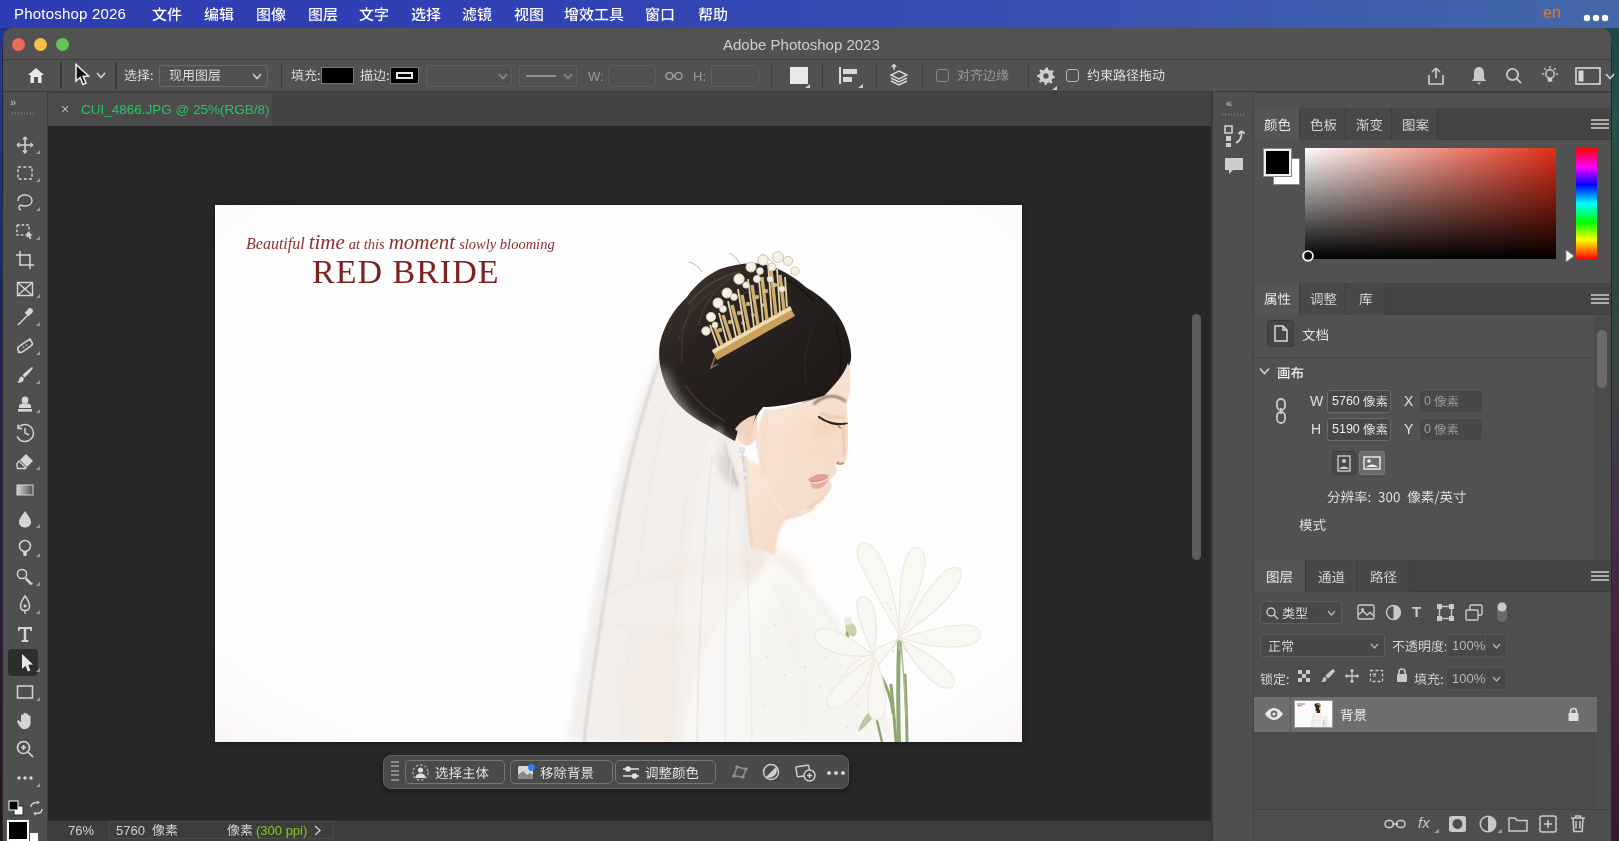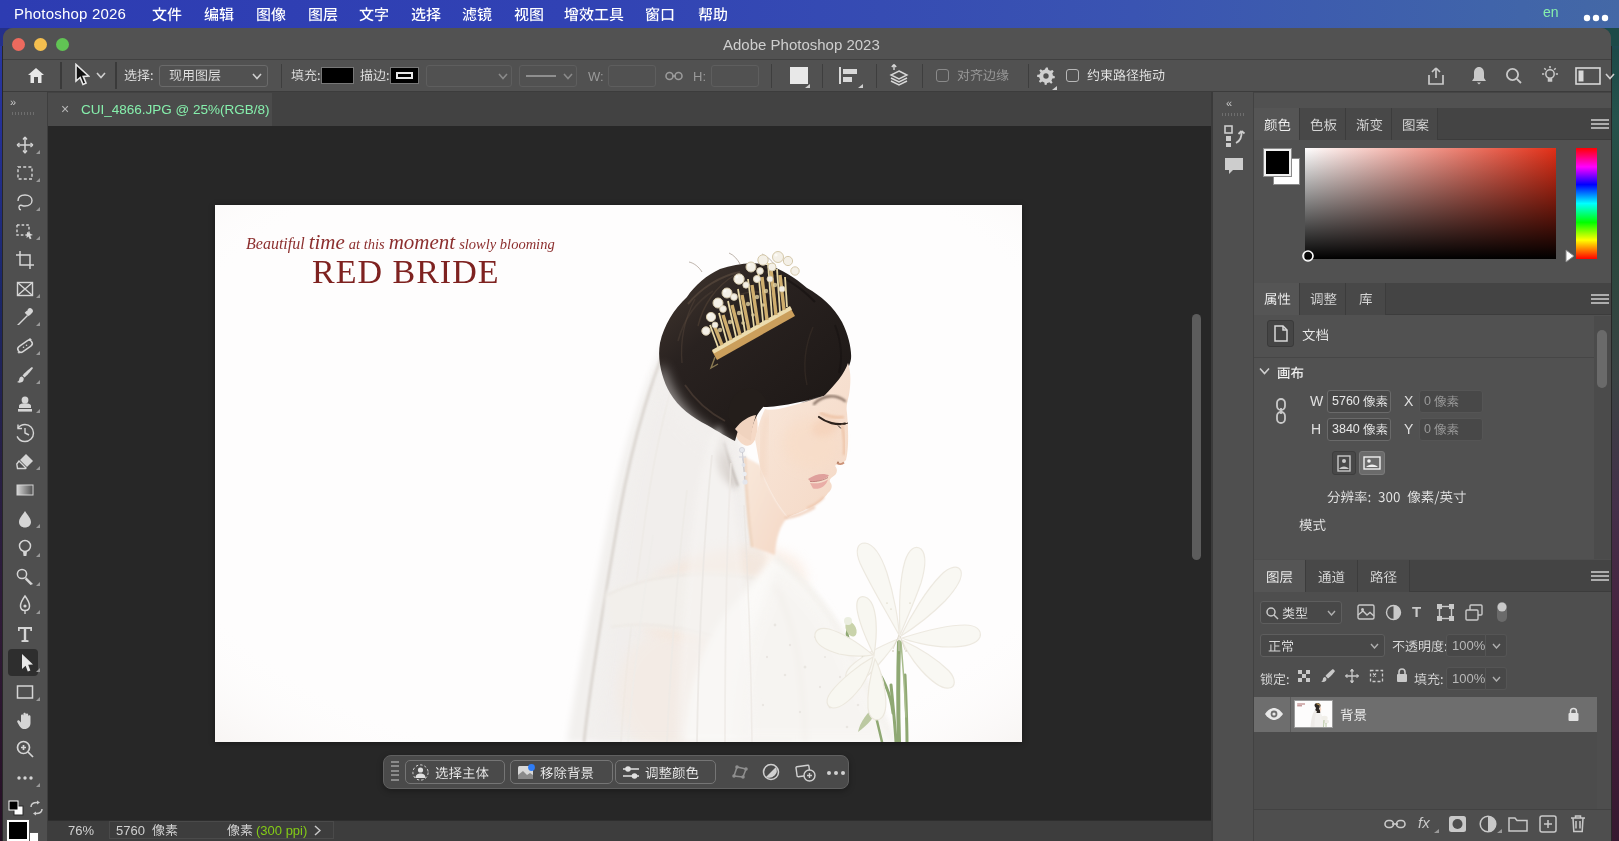--- a/index.html
+++ b/index.html
@@ -38,21 +38,21 @@
     </svg>
     <svg style="position:absolute;left:564px;top:5px;overflow:visible;" width="60" height="20">
       <path transform="translate(0,15)" fill="#ffffff" d="M7.1 -7.9C7.3 -7.4 7.5 -6.7 7.6 -6.3L8.5 -6.5C8.4 -6.9 8.2 -7.6 7.9 -8.1ZM11.0 -8.1C10.9 -7.7 10.6 -7.0 10.4 -6.5L11.2 -6.3C11.4 -6.7 11.7 -7.3 12.0 -7.9ZM6.9 -11.9C6.3 -10.8 5.4 -9.7 4.5 -9.0H3.5V-12.4H2.1V-9.0H0.6V-7.7H2.1V-3.1C1.5 -2.9 0.9 -2.6 0.4 -2.5L0.8 -1.0C2.1 -1.6 3.8 -2.4 5.3 -3.1L5.0 -4.4L3.5 -3.7V-7.7H4.7V-8.6C5.0 -8.3 5.2 -8.1 5.3 -7.9L5.6 -8.1V-5.0H13.6V-8.2L13.8 -8.1C14.0 -8.4 14.4 -8.9 14.7 -9.2C13.6 -9.9 12.3 -11.1 11.6 -12.3H8.2V-11.1H10.9C11.3 -10.5 11.7 -10.0 12.2 -9.4H6.8C7.3 -10.1 7.8 -10.8 8.1 -11.5ZM6.2 -4.3V1.3H7.6V0.8H11.6V1.2H13.0V-4.3ZM7.6 -0.3V-1.3H11.6V-0.3ZM7.6 -2.3V-3.2H11.6V-2.3ZM6.7 -8.4H9.0V-6.0H6.7ZM10.0 -8.4H12.4V-6.0H10.0Z M17.3 -9.0C16.9 -7.9 16.2 -6.9 15.4 -6.1C15.7 -6.0 16.3 -5.5 16.5 -5.3C17.3 -6.1 18.1 -7.4 18.6 -8.7ZM18.7 -12.6V-10.7H15.6V-9.4H23.2V-10.7H20.0V-12.6ZM16.7 -5.0C17.4 -4.4 18.1 -3.7 18.8 -3.0C17.9 -1.7 16.8 -0.6 15.6 0.2C15.9 0.4 16.4 1.0 16.6 1.3C17.8 0.4 18.9 -0.6 19.7 -2.0C20.3 -1.3 20.7 -0.7 21.1 -0.1L22.2 -1.1C21.8 -1.7 21.2 -2.5 20.5 -3.3C20.9 -4.1 21.3 -5.0 21.6 -5.9L20.2 -6.3C20.0 -5.6 19.7 -4.9 19.4 -4.3C18.9 -4.8 18.3 -5.4 17.7 -5.8ZM24.4 -12.7C24.1 -10.5 23.6 -8.3 22.7 -6.8C22.4 -7.4 21.7 -8.4 21.1 -9.0L20.1 -8.5C20.7 -7.7 21.3 -6.7 21.6 -6.1L22.7 -6.7C22.5 -6.4 22.3 -6.1 22.1 -5.8C22.5 -5.6 23.0 -5.1 23.2 -4.8C23.5 -5.3 23.8 -5.7 24.1 -6.3C24.4 -5.0 24.7 -3.8 25.2 -2.8C24.4 -1.6 23.3 -0.6 21.8 0.1C22.0 0.4 22.5 1.0 22.6 1.3C24.0 0.6 25.1 -0.3 25.9 -1.4C26.6 -0.3 27.5 0.6 28.6 1.3C28.8 0.9 29.2 0.4 29.5 0.1C28.4 -0.5 27.5 -1.5 26.8 -2.7C27.7 -4.3 28.2 -6.2 28.5 -8.6H29.5V-9.9H25.3C25.5 -10.7 25.7 -11.6 25.8 -12.5ZM25.0 -8.6H27.1C26.9 -6.9 26.5 -5.5 26.0 -4.2C25.5 -5.5 25.2 -6.9 24.9 -8.4Z M30.7 -1.3V0.2H44.3V-1.3H38.2V-9.6H43.5V-11.0H31.5V-9.6H36.7V-1.3Z M49.4 -8.7H55.7V-7.6H49.4ZM49.4 -6.5H55.7V-5.3H49.4ZM49.4 -11.0H55.7V-9.8H49.4ZM48.0 -12.1V-4.2H57.1V-12.1ZM45.8 -3.3V-2.0H59.2V-3.3ZM53.5 -0.8C55.2 -0.1 57.0 0.7 58.0 1.3L59.4 0.3C58.2 -0.3 56.3 -1.1 54.6 -1.7ZM50.2 -1.8C49.2 -1.1 47.2 -0.3 45.7 0.2C46.0 0.5 46.5 0.9 46.7 1.3C48.2 0.8 50.2 -0.1 51.5 -0.8Z"></path>
     </svg>
     <svg style="position:absolute;left:645px;top:5px;overflow:visible;" width="30" height="20">
       <path transform="translate(0,15)" fill="#ffffff" d="M6.3 -8.2C6.1 -7.8 5.8 -7.2 5.5 -6.7H1.9V1.2H3.3V0.7H11.8V1.2H13.2V-6.7H7.0C7.3 -7.0 7.6 -7.5 7.8 -7.9ZM4.1 -4.0 5.1 -3.6C4.7 -3.3 4.2 -3.0 3.6 -2.7C3.8 -2.6 4.1 -2.3 4.3 -2.1C5.0 -2.4 5.5 -2.7 6.0 -3.1L7.5 -2.4C6.6 -1.8 5.5 -1.3 4.5 -1.1C4.6 -0.9 4.9 -0.6 5.0 -0.3H3.3V-5.6H11.8V-0.3H5.4C6.5 -0.7 7.5 -1.2 8.4 -1.8C9.1 -1.5 9.6 -1.1 10.0 -0.8L10.8 -1.5C10.3 -1.8 9.8 -2.1 9.2 -2.5C9.8 -3.0 10.3 -3.7 10.7 -4.5L9.9 -4.8L9.8 -4.8H7.8L8.2 -5.2L7.1 -5.4C6.8 -5.0 6.4 -4.6 5.9 -4.1L4.7 -4.6ZM9.2 -4.0C9.0 -3.6 8.7 -3.3 8.3 -3.0C7.8 -3.2 7.3 -3.5 6.8 -3.7L7.1 -4.0ZM1.0 -11.6V-9.0H2.4V-10.5H5.0C4.6 -9.2 3.8 -8.5 0.8 -8.1C1.1 -7.8 1.4 -7.3 1.5 -7.0C5.0 -7.5 6.1 -8.6 6.5 -10.5H8.2V-9.0C8.2 -7.9 8.5 -7.5 9.9 -7.5C10.2 -7.5 11.5 -7.5 11.8 -7.5C12.8 -7.5 13.2 -7.9 13.3 -9.2H14.2V-11.6H8.2V-12.7H6.8V-11.6ZM12.7 -9.4C12.5 -9.4 12.3 -9.5 12.2 -9.6C12.1 -8.8 12.0 -8.6 11.6 -8.6C11.4 -8.6 10.3 -8.6 10.1 -8.6C9.7 -8.6 9.6 -8.7 9.6 -9.0V-10.5H12.7Z M16.8 -11.1V0.9H18.2V-0.3H26.7V0.9H28.3V-11.1ZM18.2 -1.8V-9.7H26.7V-1.8Z"></path>
     </svg>
     <svg style="position:absolute;left:698px;top:5px;overflow:visible;" width="30" height="20">
       <path transform="translate(0,15)" fill="#ffffff" d="M6.7 -5.1V-4.0H2.4C3.8 -4.6 4.6 -5.5 5.0 -6.4H8.1V-7.5H5.3L5.4 -7.9V-8.4H7.6V-9.5H5.4V-10.4H8.0V-11.5H5.4V-12.7H3.9V-11.5H0.9V-10.4H3.9V-9.5H1.2V-8.4H3.9V-7.9C3.9 -7.8 3.9 -7.6 3.9 -7.5H0.7V-6.4H3.4C2.9 -5.7 2.1 -5.1 0.9 -4.8C1.2 -4.5 1.7 -4.1 1.9 -3.8L2.1 -3.9V0.4H3.6V-2.7H6.7V1.2H8.2V-2.7H11.6V-1.0C11.6 -0.8 11.6 -0.8 11.3 -0.8C11.1 -0.8 10.2 -0.8 9.3 -0.8C9.5 -0.4 9.8 0.1 9.8 0.4C11.0 0.4 11.8 0.4 12.4 0.2C12.9 0.0 13.1 -0.3 13.1 -1.0V-4.0H8.2V-5.1ZM8.7 -12.0V-4.6H10.0V-10.8H12.2C11.8 -10.2 11.4 -9.5 11.0 -8.9C12.2 -8.2 12.7 -7.6 12.7 -7.1C12.7 -6.8 12.6 -6.6 12.3 -6.5C12.2 -6.4 11.9 -6.4 11.7 -6.4C11.3 -6.4 10.8 -6.4 10.2 -6.4C10.5 -6.1 10.7 -5.6 10.7 -5.2C11.3 -5.2 11.9 -5.2 12.4 -5.2C12.7 -5.3 13.0 -5.4 13.3 -5.5C13.8 -5.8 14.1 -6.3 14.1 -7.0C14.1 -7.6 13.7 -8.3 12.5 -9.1C13.0 -9.9 13.7 -10.8 14.2 -11.5L13.2 -12.1L13.0 -12.0Z M24.3 -12.7C24.3 -11.5 24.3 -10.4 24.3 -9.3H22.0V-8.0H24.2C24.0 -4.4 23.3 -1.5 20.5 0.2C20.9 0.5 21.3 0.9 21.5 1.3C24.5 -0.7 25.4 -4.0 25.6 -8.0H27.6C27.5 -2.8 27.3 -0.8 27.0 -0.4C26.8 -0.2 26.7 -0.1 26.4 -0.1C26.1 -0.1 25.4 -0.2 24.6 -0.2C24.8 0.1 25.0 0.7 25.0 1.1C25.8 1.2 26.6 1.2 27.0 1.1C27.6 1.1 27.9 0.9 28.2 0.4C28.7 -0.2 28.8 -2.4 29.0 -8.7C29.0 -8.8 29.0 -9.3 29.0 -9.3H25.6C25.7 -10.4 25.7 -11.5 25.7 -12.7ZM15.4 -1.7 15.7 -0.2C17.5 -0.6 20.1 -1.2 22.4 -1.8L22.3 -3.1L21.6 -2.9V-12.0H16.5V-1.9ZM17.8 -2.1V-4.4H20.2V-2.6ZM17.8 -7.5H20.2V-5.6H17.8ZM17.8 -8.8V-10.7H20.2V-8.8Z"></path>
     </svg>
-    <div class="abs" style="left:1543px;top:4px;font-size:14px;color:#86efac">en</div>
+    <div class="abs" style="left:1543px;top:4px;font-size:16px;color:#f97316">en</div>
     <div class="abs" style="left:1583px;top:9px;width:26px;height:10px"><svg width="26" height="10">
         <circle cx="4" cy="5" r="3.2" fill="#fff"></circle>
         <circle cx="13" cy="5" r="3.2" fill="#fff"></circle>
         <circle cx="22" cy="5" r="3.2" fill="#fff"></circle>
       </svg></div>
     <div class="abs" style="left:0px;top:28px;width:18px;height:18px;background:#24308a"></div>
     <div class="abs" style="left:1598px;top:28px;width:21px;height:18px;background:#1d4a48"></div>
     <div class="abs" style="left:3px;top:28px;width:1608px;height:813px;background:#515151;border-radius:10px 10px 0 0"></div>
     <div class="abs" style="left:3px;top:28px;width:1608px;height:32px;background:#525252;border-radius:10px 10px 0 0;border-bottom:1px solid #404040"></div>
     <div class="abs" style="left:12px;top:38px;width:13px;height:13px;border-radius:50%;background:#ed6a5e"></div>
@@ -377,21 +377,21 @@
 <g stroke="#cdcdcd" stroke-width="1.5" fill="none">
         <path d="M3 7 C3 3.5 6 2.5 9 2.5 M14 9 C14 12.5 11 13.5 8 13.5"></path>
 <path d="M9 0.5 L12 2.5 L9 4.5 M8 11.5 L5 13.5 L8 15.5" fill="#cdcdcd" stroke="none"></path>
       </g>
     </svg>
     <div class="abs" style="left:19px;top:832px;width:20px;height:20px;background:#fff;border:1px solid #555"></div>
     <div class="abs" style="left:7px;top:820px;width:22px;height:21px;background:#000;border:2px solid #fff;box-shadow:0 0 0 1px #555"></div>
     <div class="abs" style="left:48px;top:92px;width:1163px;height:34px;background:#424242"></div>
     <div class="abs" style="left:48px;top:93px;width:224px;height:33px;background:#4b4b4b"></div>
     <div class="abs" style="left:61px;top:101px;font-size:14px;color:#b8b8b8">×</div>
-    <div class="abs" style="left:81px;top:102px;font-size:13.5px;color:#86efac">CUI_4866.JPG @ 25%(RGB/8)</div>
+    <div class="abs" style="left:81px;top:102px;font-size:13.5px;color:#22c55e">CUI_4866.JPG @ 25%(RGB/8)</div>
     <div class="abs" style="left:48px;top:126px;width:1163px;height:694px;background:#272727"></div>
     <div class="abs" style="left:215px;top:205px;width:807px;height:537px;background:#fff;box-shadow:0 1px 6px rgba(0,0,0,.4)">
 <svg width="807" height="537" viewBox="0 0 807 537" style="position:absolute;left:0;top:0">
 <defs>
 <radialGradient id="vign" cx="50%" cy="45%" r="75%">
  <stop offset="75%" stop-color="#ffffff" stop-opacity="0"></stop>
  <stop offset="100%" stop-color="#f6f2f0" stop-opacity=".8"></stop>
 </radialGradient>
 <linearGradient id="skin" x1="0" y1="0" x2="1" y2="1">
  <stop offset="0" stop-color="#f9e8db"></stop>
@@ -784,21 +784,21 @@
       <path transform="translate(0,12)" fill="#e8e8e8" d="M5.9 -9.0H8.4C8.2 -8.6 7.9 -8.3 7.7 -8.0H5.2C5.4 -8.3 5.7 -8.7 5.9 -9.0ZM11.2 -4.9C10.8 -4.4 10.1 -3.9 9.5 -3.5C9.3 -4.0 9.1 -4.6 8.9 -5.2H11.5V-8.0H8.7C9.0 -8.5 9.4 -8.9 9.6 -9.3L9.1 -9.8L8.9 -9.7H6.4L6.8 -10.3L5.9 -10.5C5.4 -9.5 4.5 -8.3 3.2 -7.4C3.4 -7.3 3.7 -7.0 3.9 -6.8L4.2 -7.1V-5.2H6.6C5.7 -4.7 4.5 -4.2 3.4 -3.9C3.6 -3.7 3.9 -3.4 4.0 -3.2C4.8 -3.5 5.6 -3.9 6.4 -4.3C6.6 -4.1 6.8 -4.0 6.9 -3.8C6.1 -3.1 4.6 -2.4 3.6 -2.1C3.7 -1.9 3.9 -1.7 4.0 -1.5C5.1 -1.9 6.4 -2.6 7.3 -3.2C7.5 -3.0 7.6 -2.7 7.7 -2.5C6.7 -1.5 4.8 -0.5 3.3 -0.0C3.5 0.2 3.7 0.5 3.8 0.7C5.2 0.2 6.8 -0.7 7.9 -1.7C8.0 -0.9 7.8 -0.2 7.5 0.0C7.3 0.2 7.0 0.2 6.7 0.2C6.5 0.2 6.1 0.2 5.7 0.2C5.8 0.4 5.9 0.8 5.9 1.0C6.3 1.0 6.6 1.0 6.9 1.0C7.4 1.0 7.7 0.9 8.1 0.6C9.1 -0.2 9.1 -2.9 7.0 -4.7C7.3 -4.9 7.5 -5.1 7.8 -5.2H8.1C8.7 -2.7 9.8 -0.6 11.5 0.5C11.6 0.2 11.9 -0.1 12.1 -0.3C11.2 -0.8 10.4 -1.7 9.8 -2.8C10.5 -3.2 11.3 -3.8 11.9 -4.3ZM5.1 -7.4H7.4V-5.9H5.1ZM8.2 -7.4H10.6V-5.9H8.2ZM2.9 -10.4C2.3 -8.5 1.3 -6.6 0.2 -5.3C0.4 -5.1 0.6 -4.6 0.7 -4.4C1.1 -4.9 1.5 -5.4 1.9 -6.1V1.0H2.8V-7.7C3.2 -8.5 3.5 -9.4 3.8 -10.2Z M20.4 -1.1C21.5 -0.6 22.8 0.2 23.5 0.7L24.2 0.2C23.5 -0.4 22.2 -1.2 21.1 -1.6ZM16.1 -1.6C15.4 -1.0 14.2 -0.3 13.1 0.2C13.3 0.3 13.6 0.6 13.8 0.8C14.8 0.3 16.1 -0.5 17.0 -1.3ZM13.3 -6.5V-5.8H17.2C16.8 -5.4 16.3 -4.9 15.8 -4.6L15.0 -5.0L14.4 -4.4C15.2 -4.0 16.2 -3.5 16.8 -3.0L16.2 -2.7L13.3 -2.7L13.4 -1.9L18.3 -2.0V1.0H19.2V-2.0L23.0 -2.1C23.2 -1.9 23.5 -1.6 23.7 -1.4L24.4 -2.0C23.7 -2.7 22.4 -3.6 21.3 -4.2L20.7 -3.7C21.1 -3.4 21.6 -3.1 22.0 -2.8L17.6 -2.7C18.8 -3.4 20.1 -4.3 21.1 -5.1L20.2 -5.6C19.5 -5.0 18.5 -4.2 17.6 -3.5C17.3 -3.7 16.9 -4.0 16.5 -4.2C17.1 -4.6 17.9 -5.2 18.5 -5.8H24.3V-6.5H19.2V-7.4H23.0V-8.1H19.2V-8.9H23.7V-9.6H19.2V-10.5H18.3V-9.6H13.9V-8.9H18.3V-8.1H14.6V-7.4H18.3V-6.5Z"></path>
     </svg>
     <div class="abs" style="left:1404px;top:393px;font-size:14px;color:#e0e0e0">X</div>
     <div class="abs" style="left:1419px;top:390px;width:64px;height:23px;background:#484848;border:1px solid #555555;border-radius:3px"></div>
     <div class="abs" style="left:1424px;top:394px;font-size:12.5px;color:#9a9a9a">0</div>
     <svg style="position:absolute;left:1434px;top:394px;overflow:visible;" width="25" height="17">
       <path transform="translate(0,12)" fill="#9a9a9a" d="M5.9 -9.0H8.4C8.2 -8.6 7.9 -8.3 7.7 -8.0H5.2C5.4 -8.3 5.7 -8.7 5.9 -9.0ZM11.2 -4.9C10.8 -4.4 10.1 -3.9 9.5 -3.5C9.3 -4.0 9.1 -4.6 8.9 -5.2H11.5V-8.0H8.7C9.0 -8.5 9.4 -8.9 9.6 -9.3L9.1 -9.8L8.9 -9.7H6.4L6.8 -10.3L5.9 -10.5C5.4 -9.5 4.5 -8.3 3.2 -7.4C3.4 -7.3 3.7 -7.0 3.9 -6.8L4.2 -7.1V-5.2H6.6C5.7 -4.7 4.5 -4.2 3.4 -3.9C3.6 -3.7 3.9 -3.4 4.0 -3.2C4.8 -3.5 5.6 -3.9 6.4 -4.3C6.6 -4.1 6.8 -4.0 6.9 -3.8C6.1 -3.1 4.6 -2.4 3.6 -2.1C3.7 -1.9 3.9 -1.7 4.0 -1.5C5.1 -1.9 6.4 -2.6 7.3 -3.2C7.5 -3.0 7.6 -2.7 7.7 -2.5C6.7 -1.5 4.8 -0.5 3.3 -0.0C3.5 0.2 3.7 0.5 3.8 0.7C5.2 0.2 6.8 -0.7 7.9 -1.7C8.0 -0.9 7.8 -0.2 7.5 0.0C7.3 0.2 7.0 0.2 6.7 0.2C6.5 0.2 6.1 0.2 5.7 0.2C5.8 0.4 5.9 0.8 5.9 1.0C6.3 1.0 6.6 1.0 6.9 1.0C7.4 1.0 7.7 0.9 8.1 0.6C9.1 -0.2 9.1 -2.9 7.0 -4.7C7.3 -4.9 7.5 -5.1 7.8 -5.2H8.1C8.7 -2.7 9.8 -0.6 11.5 0.5C11.6 0.2 11.9 -0.1 12.1 -0.3C11.2 -0.8 10.4 -1.7 9.8 -2.8C10.5 -3.2 11.3 -3.8 11.9 -4.3ZM5.1 -7.4H7.4V-5.9H5.1ZM8.2 -7.4H10.6V-5.9H8.2ZM2.9 -10.4C2.3 -8.5 1.3 -6.6 0.2 -5.3C0.4 -5.1 0.6 -4.6 0.7 -4.4C1.1 -4.9 1.5 -5.4 1.9 -6.1V1.0H2.8V-7.7C3.2 -8.5 3.5 -9.4 3.8 -10.2Z M20.4 -1.1C21.5 -0.6 22.8 0.2 23.5 0.7L24.2 0.2C23.5 -0.4 22.2 -1.2 21.1 -1.6ZM16.1 -1.6C15.4 -1.0 14.2 -0.3 13.1 0.2C13.3 0.3 13.6 0.6 13.8 0.8C14.8 0.3 16.1 -0.5 17.0 -1.3ZM13.3 -6.5V-5.8H17.2C16.8 -5.4 16.3 -4.9 15.8 -4.6L15.0 -5.0L14.4 -4.4C15.2 -4.0 16.2 -3.5 16.8 -3.0L16.2 -2.7L13.3 -2.7L13.4 -1.9L18.3 -2.0V1.0H19.2V-2.0L23.0 -2.1C23.2 -1.9 23.5 -1.6 23.7 -1.4L24.4 -2.0C23.7 -2.7 22.4 -3.6 21.3 -4.2L20.7 -3.7C21.1 -3.4 21.6 -3.1 22.0 -2.8L17.6 -2.7C18.8 -3.4 20.1 -4.3 21.1 -5.1L20.2 -5.6C19.5 -5.0 18.5 -4.2 17.6 -3.5C17.3 -3.7 16.9 -4.0 16.5 -4.2C17.1 -4.6 17.9 -5.2 18.5 -5.8H24.3V-6.5H19.2V-7.4H23.0V-8.1H19.2V-8.9H23.7V-9.6H19.2V-10.5H18.3V-9.6H13.9V-8.9H18.3V-8.1H14.6V-7.4H18.3V-6.5Z"></path>
     </svg>
     <div class="abs" style="left:1311px;top:421px;font-size:14px;color:#e0e0e0">H</div>
     <div class="abs" style="left:1327px;top:418px;width:64px;height:23px;background:#484848;border:1px solid #6a6a6a;border-radius:3px"></div>
-    <div class="abs" style="left:1332px;top:422px;font-size:12.5px;color:#e8e8e8">3840</div>
+    <div class="abs" style="left:1332px;top:422px;font-size:12.5px;color:#e8e8e8">5190</div>
     <svg style="position:absolute;left:1363px;top:422px;overflow:visible;" width="25" height="17">
       <path transform="translate(0,12)" fill="#e8e8e8" d="M5.9 -9.0H8.4C8.2 -8.6 7.9 -8.3 7.7 -8.0H5.2C5.4 -8.3 5.7 -8.7 5.9 -9.0ZM11.2 -4.9C10.8 -4.4 10.1 -3.9 9.5 -3.5C9.3 -4.0 9.1 -4.6 8.9 -5.2H11.5V-8.0H8.7C9.0 -8.5 9.4 -8.9 9.6 -9.3L9.1 -9.8L8.9 -9.7H6.4L6.8 -10.3L5.9 -10.5C5.4 -9.5 4.5 -8.3 3.2 -7.4C3.4 -7.3 3.7 -7.0 3.9 -6.8L4.2 -7.1V-5.2H6.6C5.7 -4.7 4.5 -4.2 3.4 -3.9C3.6 -3.7 3.9 -3.4 4.0 -3.2C4.8 -3.5 5.6 -3.9 6.4 -4.3C6.6 -4.1 6.8 -4.0 6.9 -3.8C6.1 -3.1 4.6 -2.4 3.6 -2.1C3.7 -1.9 3.9 -1.7 4.0 -1.5C5.1 -1.9 6.4 -2.6 7.3 -3.2C7.5 -3.0 7.6 -2.7 7.7 -2.5C6.7 -1.5 4.8 -0.5 3.3 -0.0C3.5 0.2 3.7 0.5 3.8 0.7C5.2 0.2 6.8 -0.7 7.9 -1.7C8.0 -0.9 7.8 -0.2 7.5 0.0C7.3 0.2 7.0 0.2 6.7 0.2C6.5 0.2 6.1 0.2 5.7 0.2C5.8 0.4 5.9 0.8 5.9 1.0C6.3 1.0 6.6 1.0 6.9 1.0C7.4 1.0 7.7 0.9 8.1 0.6C9.1 -0.2 9.1 -2.9 7.0 -4.7C7.3 -4.9 7.5 -5.1 7.8 -5.2H8.1C8.7 -2.7 9.8 -0.6 11.5 0.5C11.6 0.2 11.9 -0.1 12.1 -0.3C11.2 -0.8 10.4 -1.7 9.8 -2.8C10.5 -3.2 11.3 -3.8 11.9 -4.3ZM5.1 -7.4H7.4V-5.9H5.1ZM8.2 -7.4H10.6V-5.9H8.2ZM2.9 -10.4C2.3 -8.5 1.3 -6.6 0.2 -5.3C0.4 -5.1 0.6 -4.6 0.7 -4.4C1.1 -4.9 1.5 -5.4 1.9 -6.1V1.0H2.8V-7.7C3.2 -8.5 3.5 -9.4 3.8 -10.2Z M20.4 -1.1C21.5 -0.6 22.8 0.2 23.5 0.7L24.2 0.2C23.5 -0.4 22.2 -1.2 21.1 -1.6ZM16.1 -1.6C15.4 -1.0 14.2 -0.3 13.1 0.2C13.3 0.3 13.6 0.6 13.8 0.8C14.8 0.3 16.1 -0.5 17.0 -1.3ZM13.3 -6.5V-5.8H17.2C16.8 -5.4 16.3 -4.9 15.8 -4.6L15.0 -5.0L14.4 -4.4C15.2 -4.0 16.2 -3.5 16.8 -3.0L16.2 -2.7L13.3 -2.7L13.4 -1.9L18.3 -2.0V1.0H19.2V-2.0L23.0 -2.1C23.2 -1.9 23.5 -1.6 23.7 -1.4L24.4 -2.0C23.7 -2.7 22.4 -3.6 21.3 -4.2L20.7 -3.7C21.1 -3.4 21.6 -3.1 22.0 -2.8L17.6 -2.7C18.8 -3.4 20.1 -4.3 21.1 -5.1L20.2 -5.6C19.5 -5.0 18.5 -4.2 17.6 -3.5C17.3 -3.7 16.9 -4.0 16.5 -4.2C17.1 -4.6 17.9 -5.2 18.5 -5.8H24.3V-6.5H19.2V-7.4H23.0V-8.1H19.2V-8.9H23.7V-9.6H19.2V-10.5H18.3V-9.6H13.9V-8.9H18.3V-8.1H14.6V-7.4H18.3V-6.5Z"></path>
     </svg>
     <div class="abs" style="left:1404px;top:421px;font-size:14px;color:#e0e0e0">Y</div>
     <div class="abs" style="left:1419px;top:418px;width:64px;height:23px;background:#484848;border:1px solid #555555;border-radius:3px"></div>
     <div class="abs" style="left:1424px;top:422px;font-size:12.5px;color:#9a9a9a">0</div>
     <svg style="position:absolute;left:1434px;top:422px;overflow:visible;" width="25" height="17">
       <path transform="translate(0,12)" fill="#9a9a9a" d="M5.9 -9.0H8.4C8.2 -8.6 7.9 -8.3 7.7 -8.0H5.2C5.4 -8.3 5.7 -8.7 5.9 -9.0ZM11.2 -4.9C10.8 -4.4 10.1 -3.9 9.5 -3.5C9.3 -4.0 9.1 -4.6 8.9 -5.2H11.5V-8.0H8.7C9.0 -8.5 9.4 -8.9 9.6 -9.3L9.1 -9.8L8.9 -9.7H6.4L6.8 -10.3L5.9 -10.5C5.4 -9.5 4.5 -8.3 3.2 -7.4C3.4 -7.3 3.7 -7.0 3.9 -6.8L4.2 -7.1V-5.2H6.6C5.7 -4.7 4.5 -4.2 3.4 -3.9C3.6 -3.7 3.9 -3.4 4.0 -3.2C4.8 -3.5 5.6 -3.9 6.4 -4.3C6.6 -4.1 6.8 -4.0 6.9 -3.8C6.1 -3.1 4.6 -2.4 3.6 -2.1C3.7 -1.9 3.9 -1.7 4.0 -1.5C5.1 -1.9 6.4 -2.6 7.3 -3.2C7.5 -3.0 7.6 -2.7 7.7 -2.5C6.7 -1.5 4.8 -0.5 3.3 -0.0C3.5 0.2 3.7 0.5 3.8 0.7C5.2 0.2 6.8 -0.7 7.9 -1.7C8.0 -0.9 7.8 -0.2 7.5 0.0C7.3 0.2 7.0 0.2 6.7 0.2C6.5 0.2 6.1 0.2 5.7 0.2C5.8 0.4 5.9 0.8 5.9 1.0C6.3 1.0 6.6 1.0 6.9 1.0C7.4 1.0 7.7 0.9 8.1 0.6C9.1 -0.2 9.1 -2.9 7.0 -4.7C7.3 -4.9 7.5 -5.1 7.8 -5.2H8.1C8.7 -2.7 9.8 -0.6 11.5 0.5C11.6 0.2 11.9 -0.1 12.1 -0.3C11.2 -0.8 10.4 -1.7 9.8 -2.8C10.5 -3.2 11.3 -3.8 11.9 -4.3ZM5.1 -7.4H7.4V-5.9H5.1ZM8.2 -7.4H10.6V-5.9H8.2ZM2.9 -10.4C2.3 -8.5 1.3 -6.6 0.2 -5.3C0.4 -5.1 0.6 -4.6 0.7 -4.4C1.1 -4.9 1.5 -5.4 1.9 -6.1V1.0H2.8V-7.7C3.2 -8.5 3.5 -9.4 3.8 -10.2Z M20.4 -1.1C21.5 -0.6 22.8 0.2 23.5 0.7L24.2 0.2C23.5 -0.4 22.2 -1.2 21.1 -1.6ZM16.1 -1.6C15.4 -1.0 14.2 -0.3 13.1 0.2C13.3 0.3 13.6 0.6 13.8 0.8C14.8 0.3 16.1 -0.5 17.0 -1.3ZM13.3 -6.5V-5.8H17.2C16.8 -5.4 16.3 -4.9 15.8 -4.6L15.0 -5.0L14.4 -4.4C15.2 -4.0 16.2 -3.5 16.8 -3.0L16.2 -2.7L13.3 -2.7L13.4 -1.9L18.3 -2.0V1.0H19.2V-2.0L23.0 -2.1C23.2 -1.9 23.5 -1.6 23.7 -1.4L24.4 -2.0C23.7 -2.7 22.4 -3.6 21.3 -4.2L20.7 -3.7C21.1 -3.4 21.6 -3.1 22.0 -2.8L17.6 -2.7C18.8 -3.4 20.1 -4.3 21.1 -5.1L20.2 -5.6C19.5 -5.0 18.5 -4.2 17.6 -3.5C17.3 -3.7 16.9 -4.0 16.5 -4.2C17.1 -4.6 17.9 -5.2 18.5 -5.8H24.3V-6.5H19.2V-7.4H23.0V-8.1H19.2V-8.9H23.7V-9.6H19.2V-10.5H18.3V-9.6H13.9V-8.9H18.3V-8.1H14.6V-7.4H18.3V-6.5Z"></path>
     </svg>
     <div class="abs" style="left:1332px;top:451px;width:24px;height:24px;background:#484848;border:1px solid #3e3e3e;border-radius:3px"></div>

